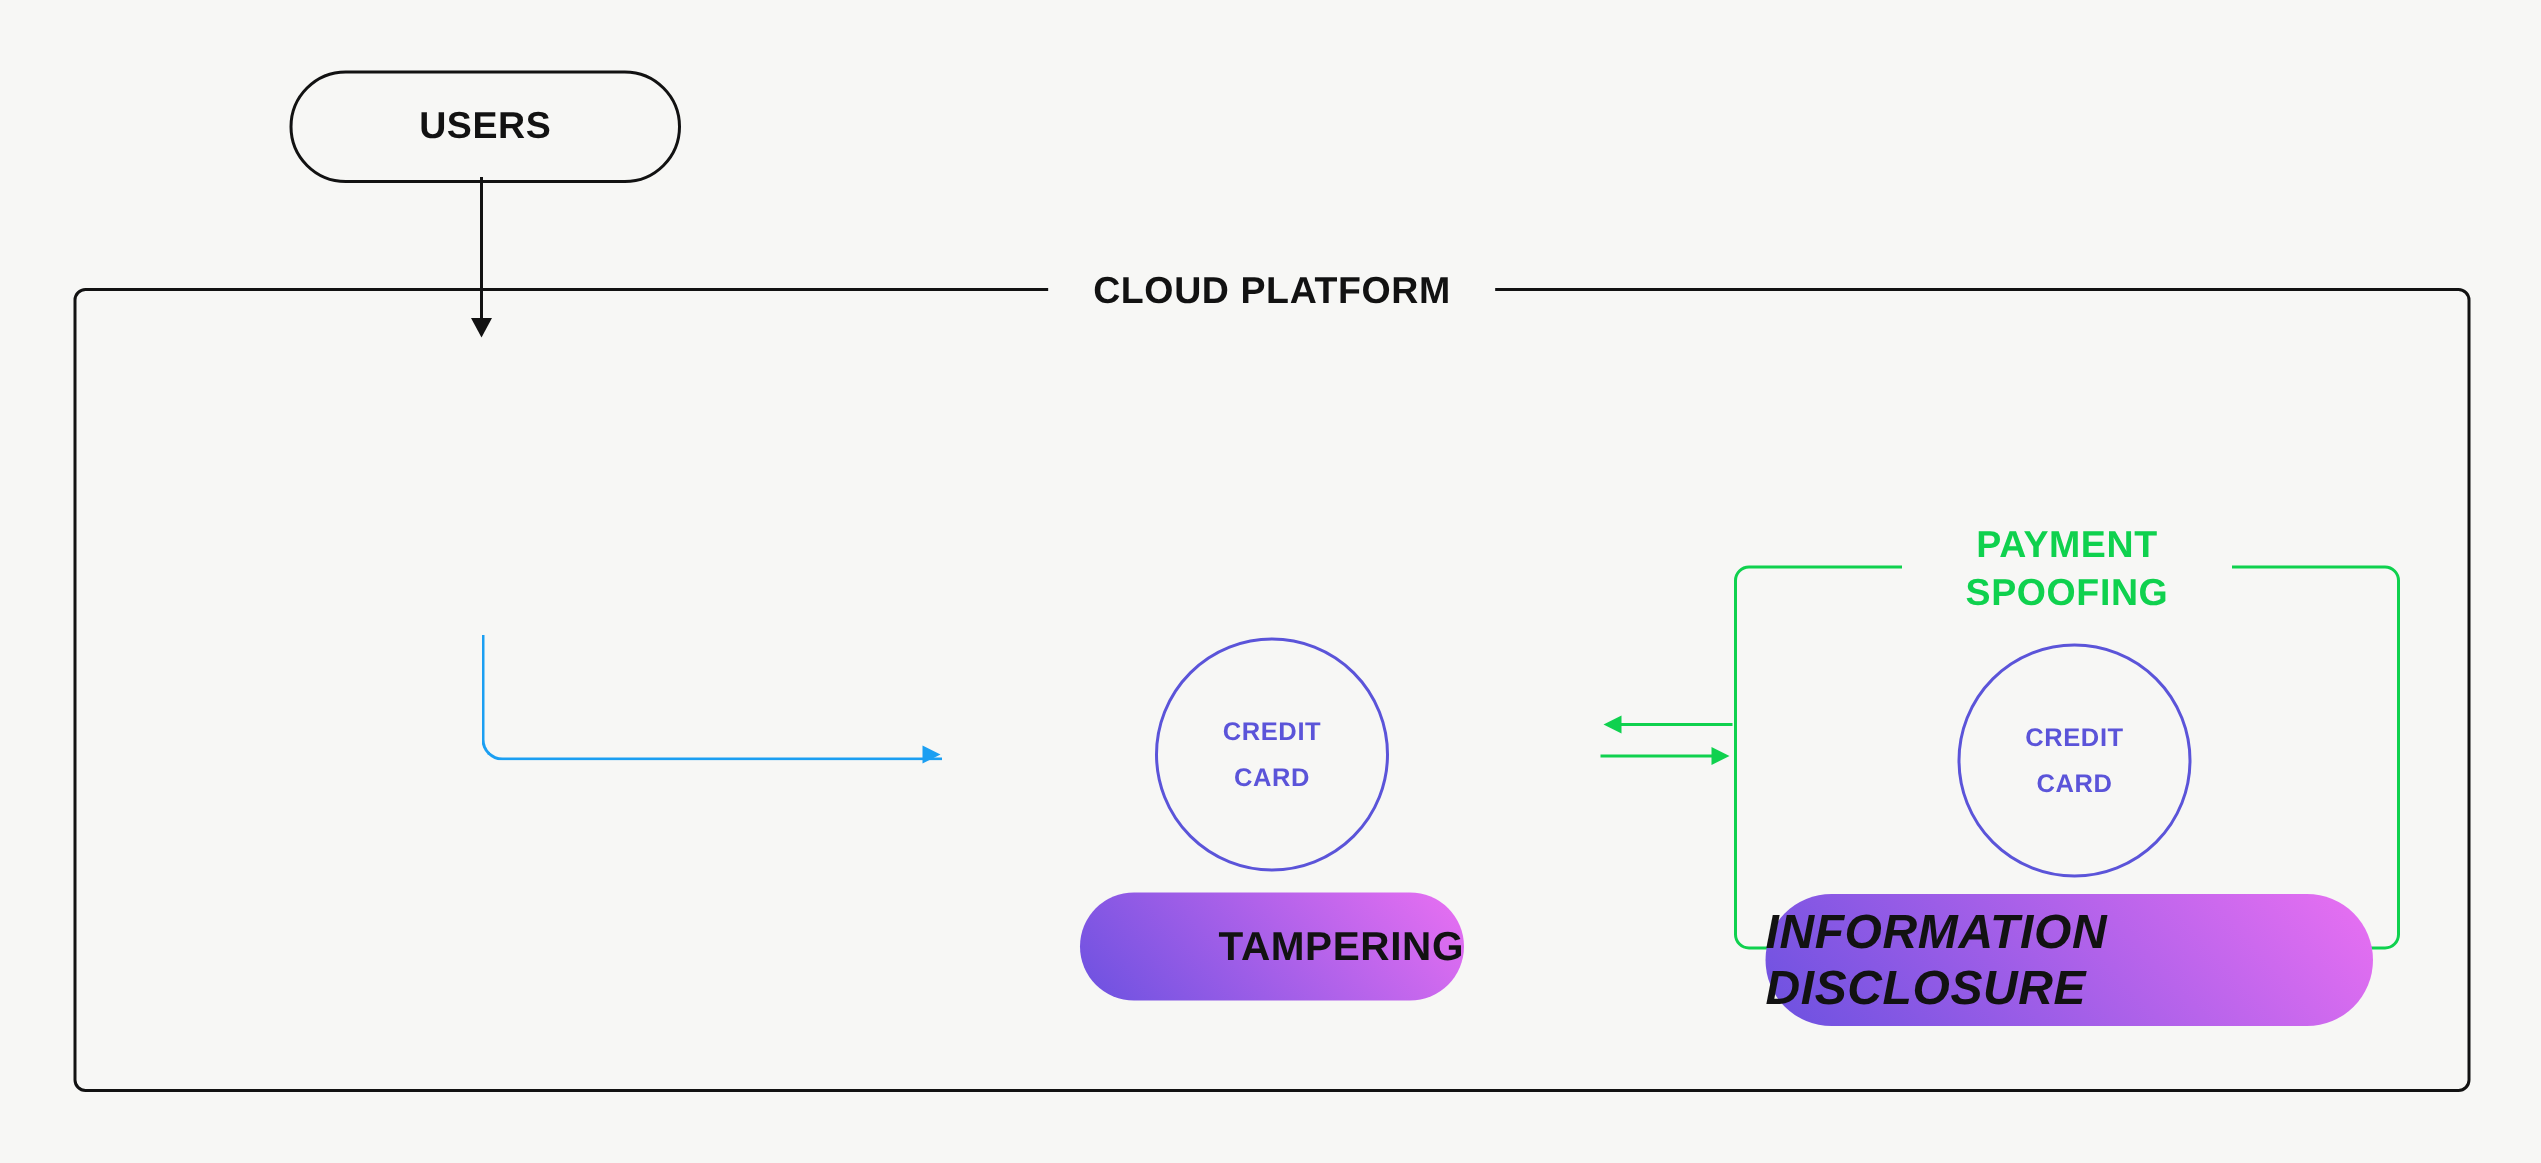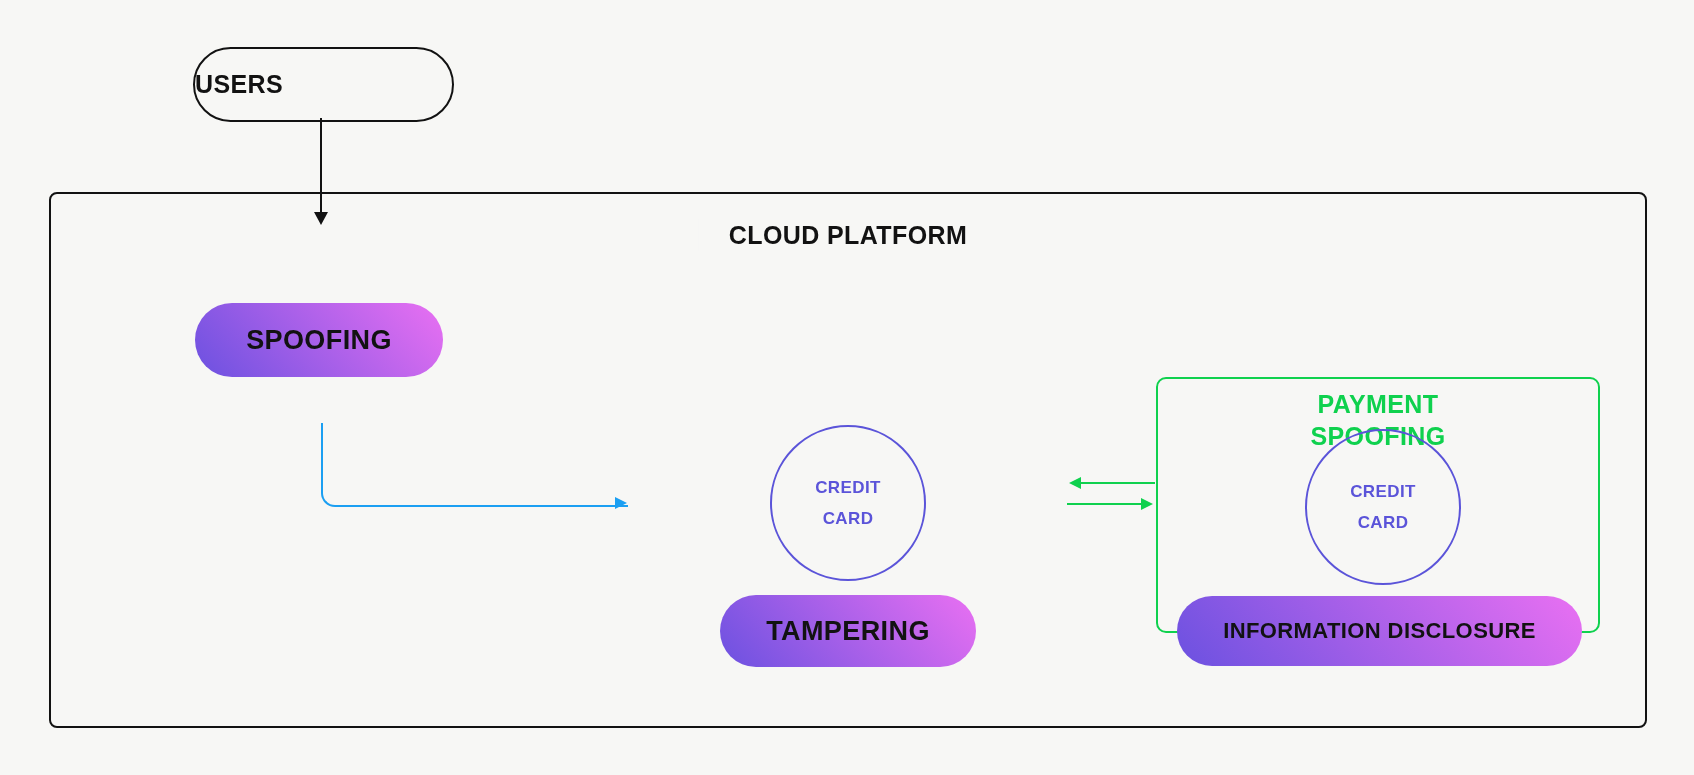--- a/index.html
+++ b/index.html
@@ -17,37 +17,37 @@
     position:relative;width:1694px;height:775px;overflow:hidden;
     background:var(--background);
     font-family:"Liberation Sans","DejaVu Sans",sans-serif;
     font-weight:700;color:var(--ink);letter-spacing:.4px;
   }
   
   .frame{position:absolute;border:2.5px solid;border-radius:10px;}
   .frame-label{
     position:absolute;top:0;left:50%;transform:translate(-50%,-50%);
     background:var(--background);padding:0 16px;white-space:pre-line;
-    text-align:center;font-size:25px;line-height:32px;margin-top:41px;
+    text-align:center;font-size:25px;line-height:32px;
   }
   .boundary{border-color:var(--ink);border-radius:8px;}
   .boundary .frame-label{padding:0 30px;color:var(--ink);}
   .blue-frame{border-color:var(--blue);}
   .blue-frame .frame-label{color:var(--blue);}
   .green-frame{border-color:var(--green);}
   .green-frame .frame-label{color:var(--green);}
   
   .pill{
     position:absolute;border-radius:999px;display:flex;align-items:center;justify-content:center;
     background:linear-gradient(48deg,var(--pill-start),var(--pill-end));
     color:var(--pill-text);font-size:27px;z-index:5;
   }
   .entity-pill{
     position:absolute;border:2.5px solid var(--ink);border-radius:999px;
-    display:flex;align-items:center;justify-content:flex-start;font-size:25px;z-index:5;
+    display:flex;align-items:center;justify-content:center;font-size:25px;z-index:5;
   }
   
   .asset-circle{
     position:absolute;width:152px;height:152px;border-radius:50%;
     border:2.5px solid var(--purple);color:var(--purple);
     display:flex;align-items:center;justify-content:center;
     white-space:pre-line;text-align:center;font-size:17px;line-height:31px;
   }
   
   .vline{position:absolute;width:2.5px;}
@@ -73,44 +73,41 @@
     <span>USERS</span>
   </div>
 
   <div class="vline ink-line" style="left:319.75px;top:118px;height:95px;"></div>
   <div class="tri tri-down" style="left:313.5px;top:212px;"></div>
 
   <div class="frame boundary" style="left:49px;top:192px;width:1594px;height:532px;">
     <span class="frame-label">CLOUD PLATFORM</span>
   </div>
 
-  <div class="pill" style="left:195px;top:303px;width:248px;height:74px;">
-    <span>SPOOFING</span>
-  </div>
 
   <div class="elbow" style="left:321px;top:423px;width:305px;height:82px;"></div>
   <div class="tri tri-right-blue" style="left:614.5px;top:497.25px;"></div>
 
   <div class="asset-circle" style="left:770px;top:425px;">
     <span>CREDIT
 CARD</span>
   </div>
-  <div class="pill" style="left:720px;top:595px;width:256px;height:72px;">
+  <div class="pill" style="left:720px;top:595px;width:256px;height:72px;justify-content:flex-end;">
     <span>TAMPERING</span>
   </div>
 
   <div class="hline green-line" style="left:1079px;top:481.75px;width:76px;"></div>
   <div class="tri tri-left-green" style="left:1069px;top:476.5px;"></div>
   <div class="hline green-line" style="left:1067px;top:502.75px;width:76px;"></div>
   <div class="tri tri-right-green" style="left:1141px;top:497.5px;"></div>
 
   <div class="frame green-frame" style="left:1156px;top:377px;width:440px;height:252px;">
     <span class="frame-label">PAYMENT SPOOFING</span>
   </div>
   <div class="asset-circle" style="left:1305px;top:429px;">
     <span>CREDIT
 CARD</span>
   </div>
-  <div class="pill" style="left:1177px;top:596px;width:405px;height:70px;font-size:22px;">
+  <div class="pill" style="left:1177px;top:596px;width:405px;height:88px;font-size:32px;font-style:italic;">
     <span>INFORMATION DISCLOSURE</span>
   </div>
 
 </div>
 
 </body></html>

